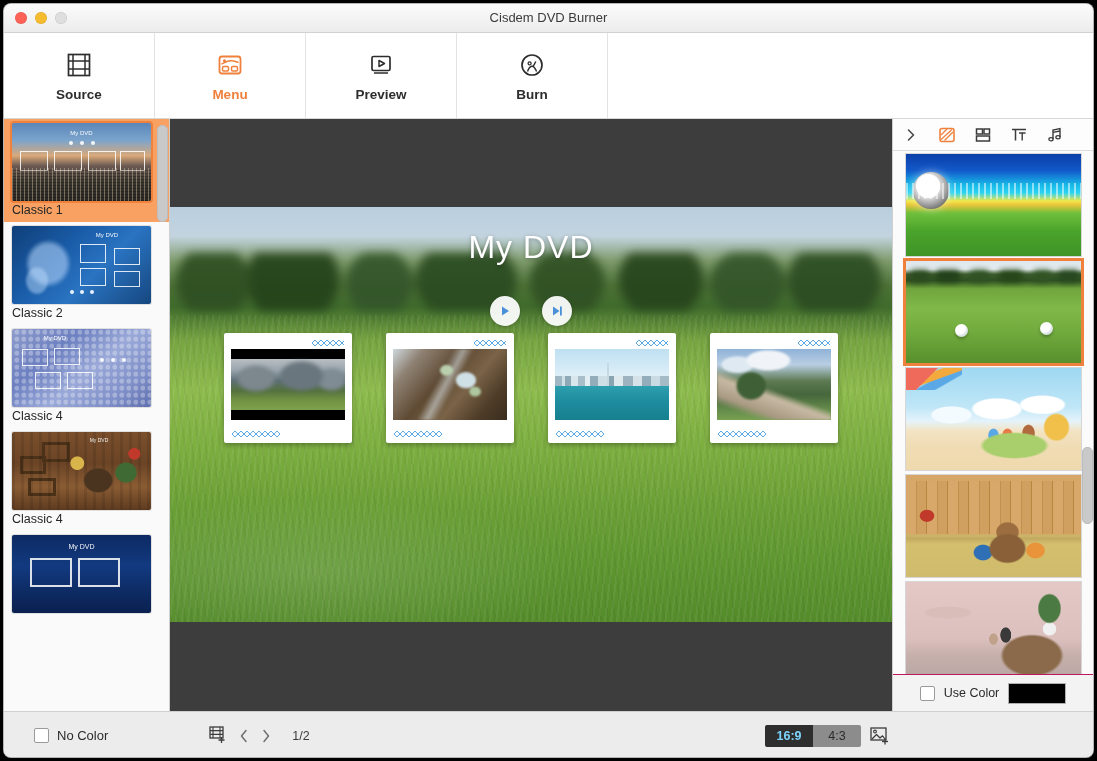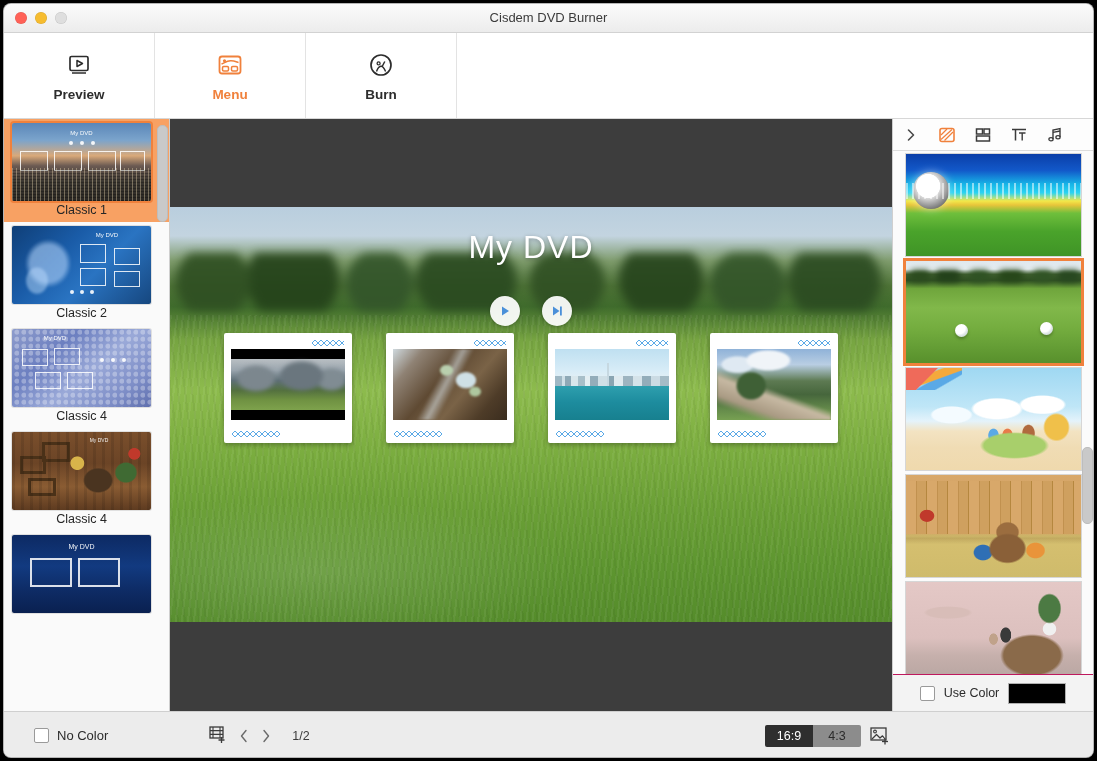--- a/index.html
+++ b/index.html
@@ -66,21 +66,21 @@
   }
   .tpl-list{padding:0;}
   .tpl{
     padding:4px 12px 2px 8px;position:relative;
   }
   .tpl-thumb{
     width:139px;height:78px;border-radius:2px;overflow:hidden;position:relative;
     box-shadow:0 0 0 1px rgba(0,0,0,.10);
   }
   .tpl-name{
-    text-align:center;font-size:12.5px;color:#262626;padding:2px 0 3px 0;
+    font-size:12.5px;color:#262626;padding:2px 0 3px 0;
     width:139px;
   }
   .tpl.selected{background:#f8a163;}
   .tpl.selected .tpl-thumb{box-shadow:0 0 0 2px #f0813c;}
   .sb-track{
     position:absolute;right:3px;top:4px;width:9px;bottom:4px;
   }
   .sb-thumb{
     position:absolute;width:9px;border-radius:5px;background:#c9c9c9;
     border:1px solid #bdbdbd;
@@ -293,21 +293,21 @@
   .nomenu .lbl{font-size:13px;color:#2b2b2b;}
   .pager{display:flex;align-items:center;gap:10px;margin-left:100px;}
   .arrowbtn{width:12px;height:16px;display:flex;align-items:center;justify-content:center;}
   .pagenum{font-size:12.5px;color:#3b3b3b;margin-left:10px;}
   .ratio{
     position:absolute;right:232px;display:flex;border-radius:2px;overflow:hidden;
   }
   .ratio div{
     width:48px;height:22px;line-height:22px;text-align:center;font-size:12.5px;
   }
-  .ratio .on{background:#2e2e2e;color:#ffffff;font-weight:normal;}
+  .ratio .on{background:#2e2e2e;color:#7dd3fc;font-weight:bold;}
   .ratio .off{background:#8c8c8c;color:#2b2b2b;}
   .addimg{position:absolute;right:202px;width:22px;height:22px;}
 
   
   .t1{background:linear-gradient(to bottom,#5a86b8 0%,#7ba4cc 22%,#d9a97a 42%,#6b5a52 55%,#3a3630 75%,#2b2824 100%);}
   .t1:after{content:"";position:absolute;left:0;right:0;bottom:0;height:42%;
     background:repeating-linear-gradient(90deg,rgba(255,235,190,.35) 0 1px,transparent 1px 4px),
       repeating-linear-gradient(0deg,rgba(0,0,0,.25) 0 1px,transparent 1px 3px);}
   .t2{background:linear-gradient(135deg,#0f3f78 0%,#1a5ca8 35%,#2a74c2 60%,#16477f 100%);}
   .t2:after{content:"";position:absolute;inset:0;
@@ -349,43 +349,55 @@
     <div class="traffic">
       <div class="dot red"></div>
       <div class="dot yellow"></div>
       <div class="dot gray"></div>
     </div>
     <div class="win-title">Cisdem DVD Burner</div>
   </div>
 
   <div class="tabs">
 
-
     <div class="tab">
       <span>
         <svg width="30" height="30" viewBox="0 0 30 30">
-          <rect x="6" y="6.5" width="18" height="14" rx="1.5" fill="none" stroke="#2d2d2d" stroke-width="1.7"></rect>
-          <path d="M13 10.5 L18.5 13.5 L13 16.5 Z" fill="none" stroke="#2d2d2d" stroke-width="1.5" stroke-linejoin="round"></path>
-          <line x1="8" y1="23" x2="22" y2="23" stroke="#2d2d2d" stroke-width="1.5"></line>
+          <rect x="4.5" y="4.5" width="21" height="21" fill="none" stroke="#2d2d2d" stroke-width="1.7"></rect>
+          <line x1="9" y1="4.5" x2="9" y2="25.5" stroke="#2d2d2d" stroke-width="1.5"></line>
+          <line x1="21" y1="4.5" x2="21" y2="25.5" stroke="#2d2d2d" stroke-width="1.5"></line>
+          <line x1="4.5" y1="11" x2="25.5" y2="11" stroke="#2d2d2d" stroke-width="1.5"></line>
+          <line x1="4.5" y1="19" x2="25.5" y2="19" stroke="#2d2d2d" stroke-width="1.5"></line>
         </svg>
       </span>
-      <span class="lbl">Preview</span>
+      <span class="lbl">Source</span>
     </div>
 
     <div class="tab active">
       <span>
         <svg width="30" height="30" viewBox="0 0 30 30">
           <rect x="4.5" y="6.5" width="21" height="17" rx="2.5" fill="none" stroke="#f0813c" stroke-width="1.8"></rect>
           <path d="M6.5 14 C10 12.5 12 11 15.5 10.8 C19 10.6 21.5 12 23.5 12.6" fill="none" stroke="#f0813c" stroke-width="1.5"></path>
           <circle cx="9.5" cy="10.8" r="1.6" fill="#f0813c"></circle>
           <rect x="7.5" y="16.5" width="6" height="4.5" rx="1.2" fill="none" stroke="#f0813c" stroke-width="1.5"></rect>
           <rect x="16.5" y="16.5" width="6" height="4.5" rx="1.2" fill="none" stroke="#f0813c" stroke-width="1.5"></rect>
         </svg>
       </span>
       <span class="lbl">Menu</span>
+    </div>
+
+    <div class="tab">
+      <span>
+        <svg width="30" height="30" viewBox="0 0 30 30">
+          <rect x="6" y="6.5" width="18" height="14" rx="1.5" fill="none" stroke="#2d2d2d" stroke-width="1.7"></rect>
+          <path d="M13 10.5 L18.5 13.5 L13 16.5 Z" fill="none" stroke="#2d2d2d" stroke-width="1.5" stroke-linejoin="round"></path>
+          <line x1="8" y1="23" x2="22" y2="23" stroke="#2d2d2d" stroke-width="1.5"></line>
+        </svg>
+      </span>
+      <span class="lbl">Preview</span>
     </div>
 
     <div class="tab">
       <span>
         <svg width="30" height="30" viewBox="0 0 30 30">
           <circle cx="15" cy="15" r="10" fill="none" stroke="#2d2d2d" stroke-width="1.7"></circle>
           <circle cx="12.6" cy="13.4" r="1.5" fill="none" stroke="#2d2d2d" stroke-width="1.3"></circle>
           <path d="M10.5 21.5 C11.8 18 13.2 16.4 14.8 16.2 C16.4 16 18 17.6 19.6 21.5" fill="none" stroke="#2d2d2d" stroke-width="1.4"></path>
           <path d="M16.2 16.4 L18.8 11.5" fill="none" stroke="#2d2d2d" stroke-width="1.4"></path>
         </svg>

